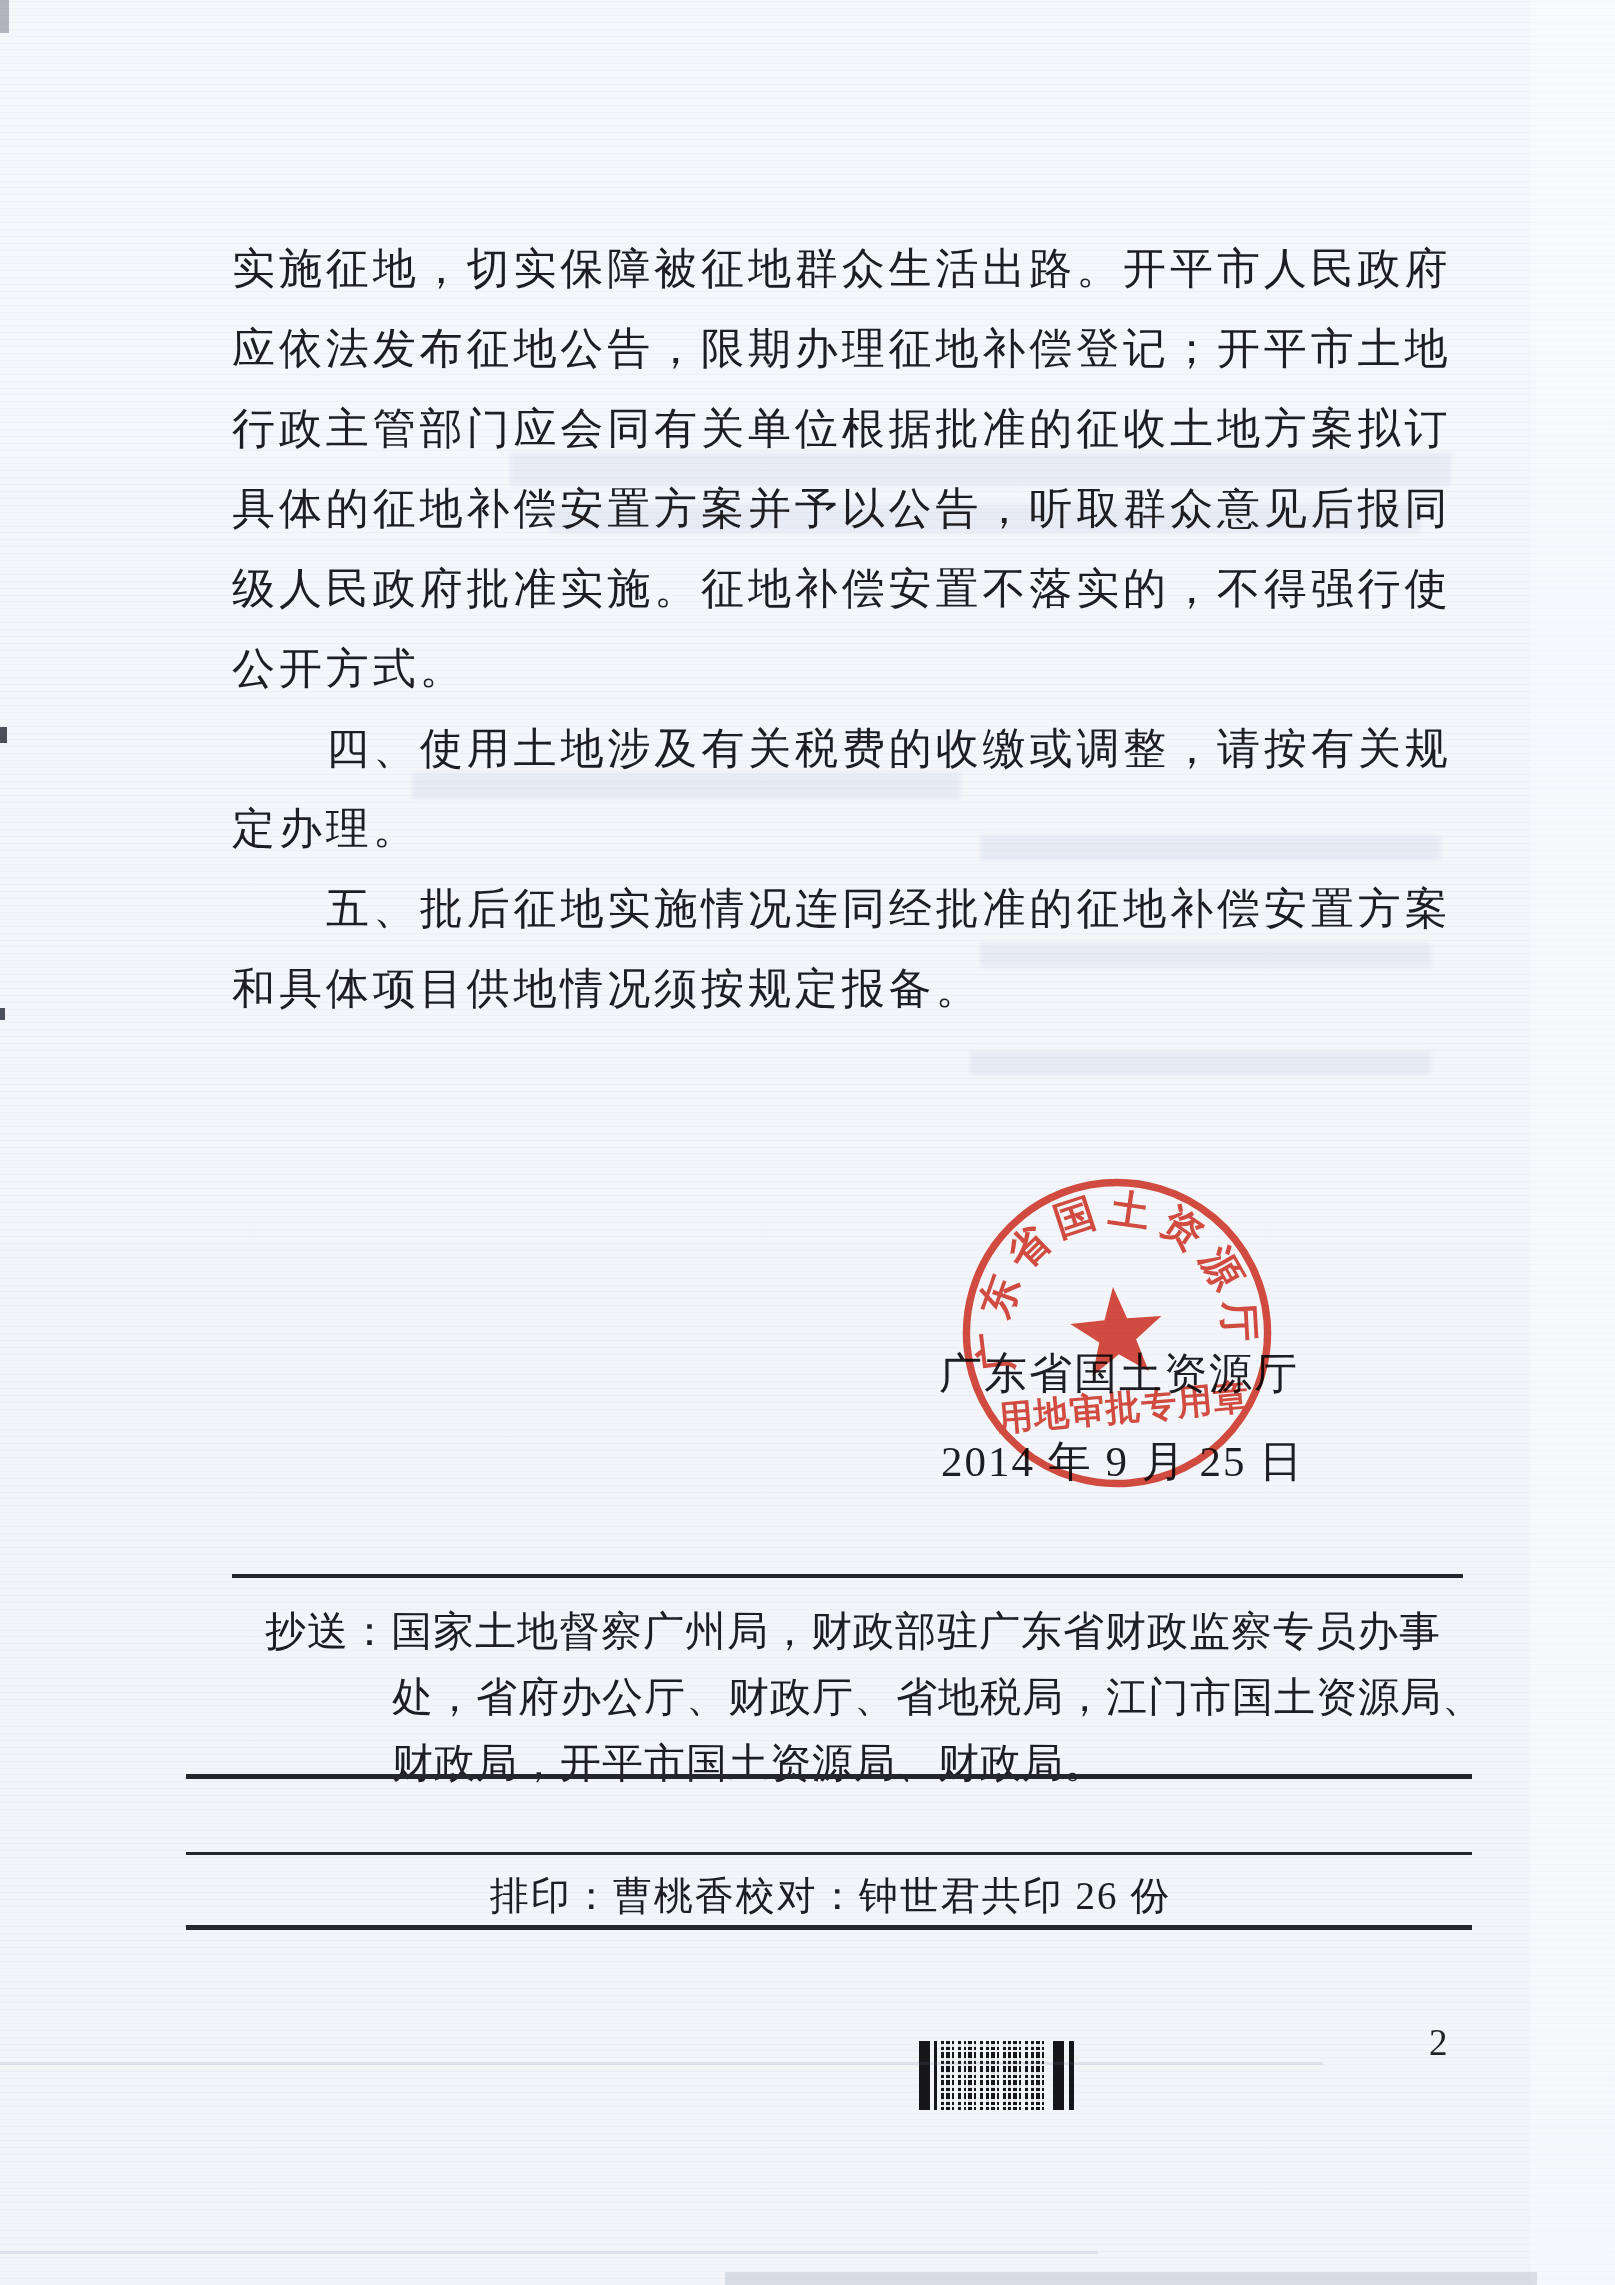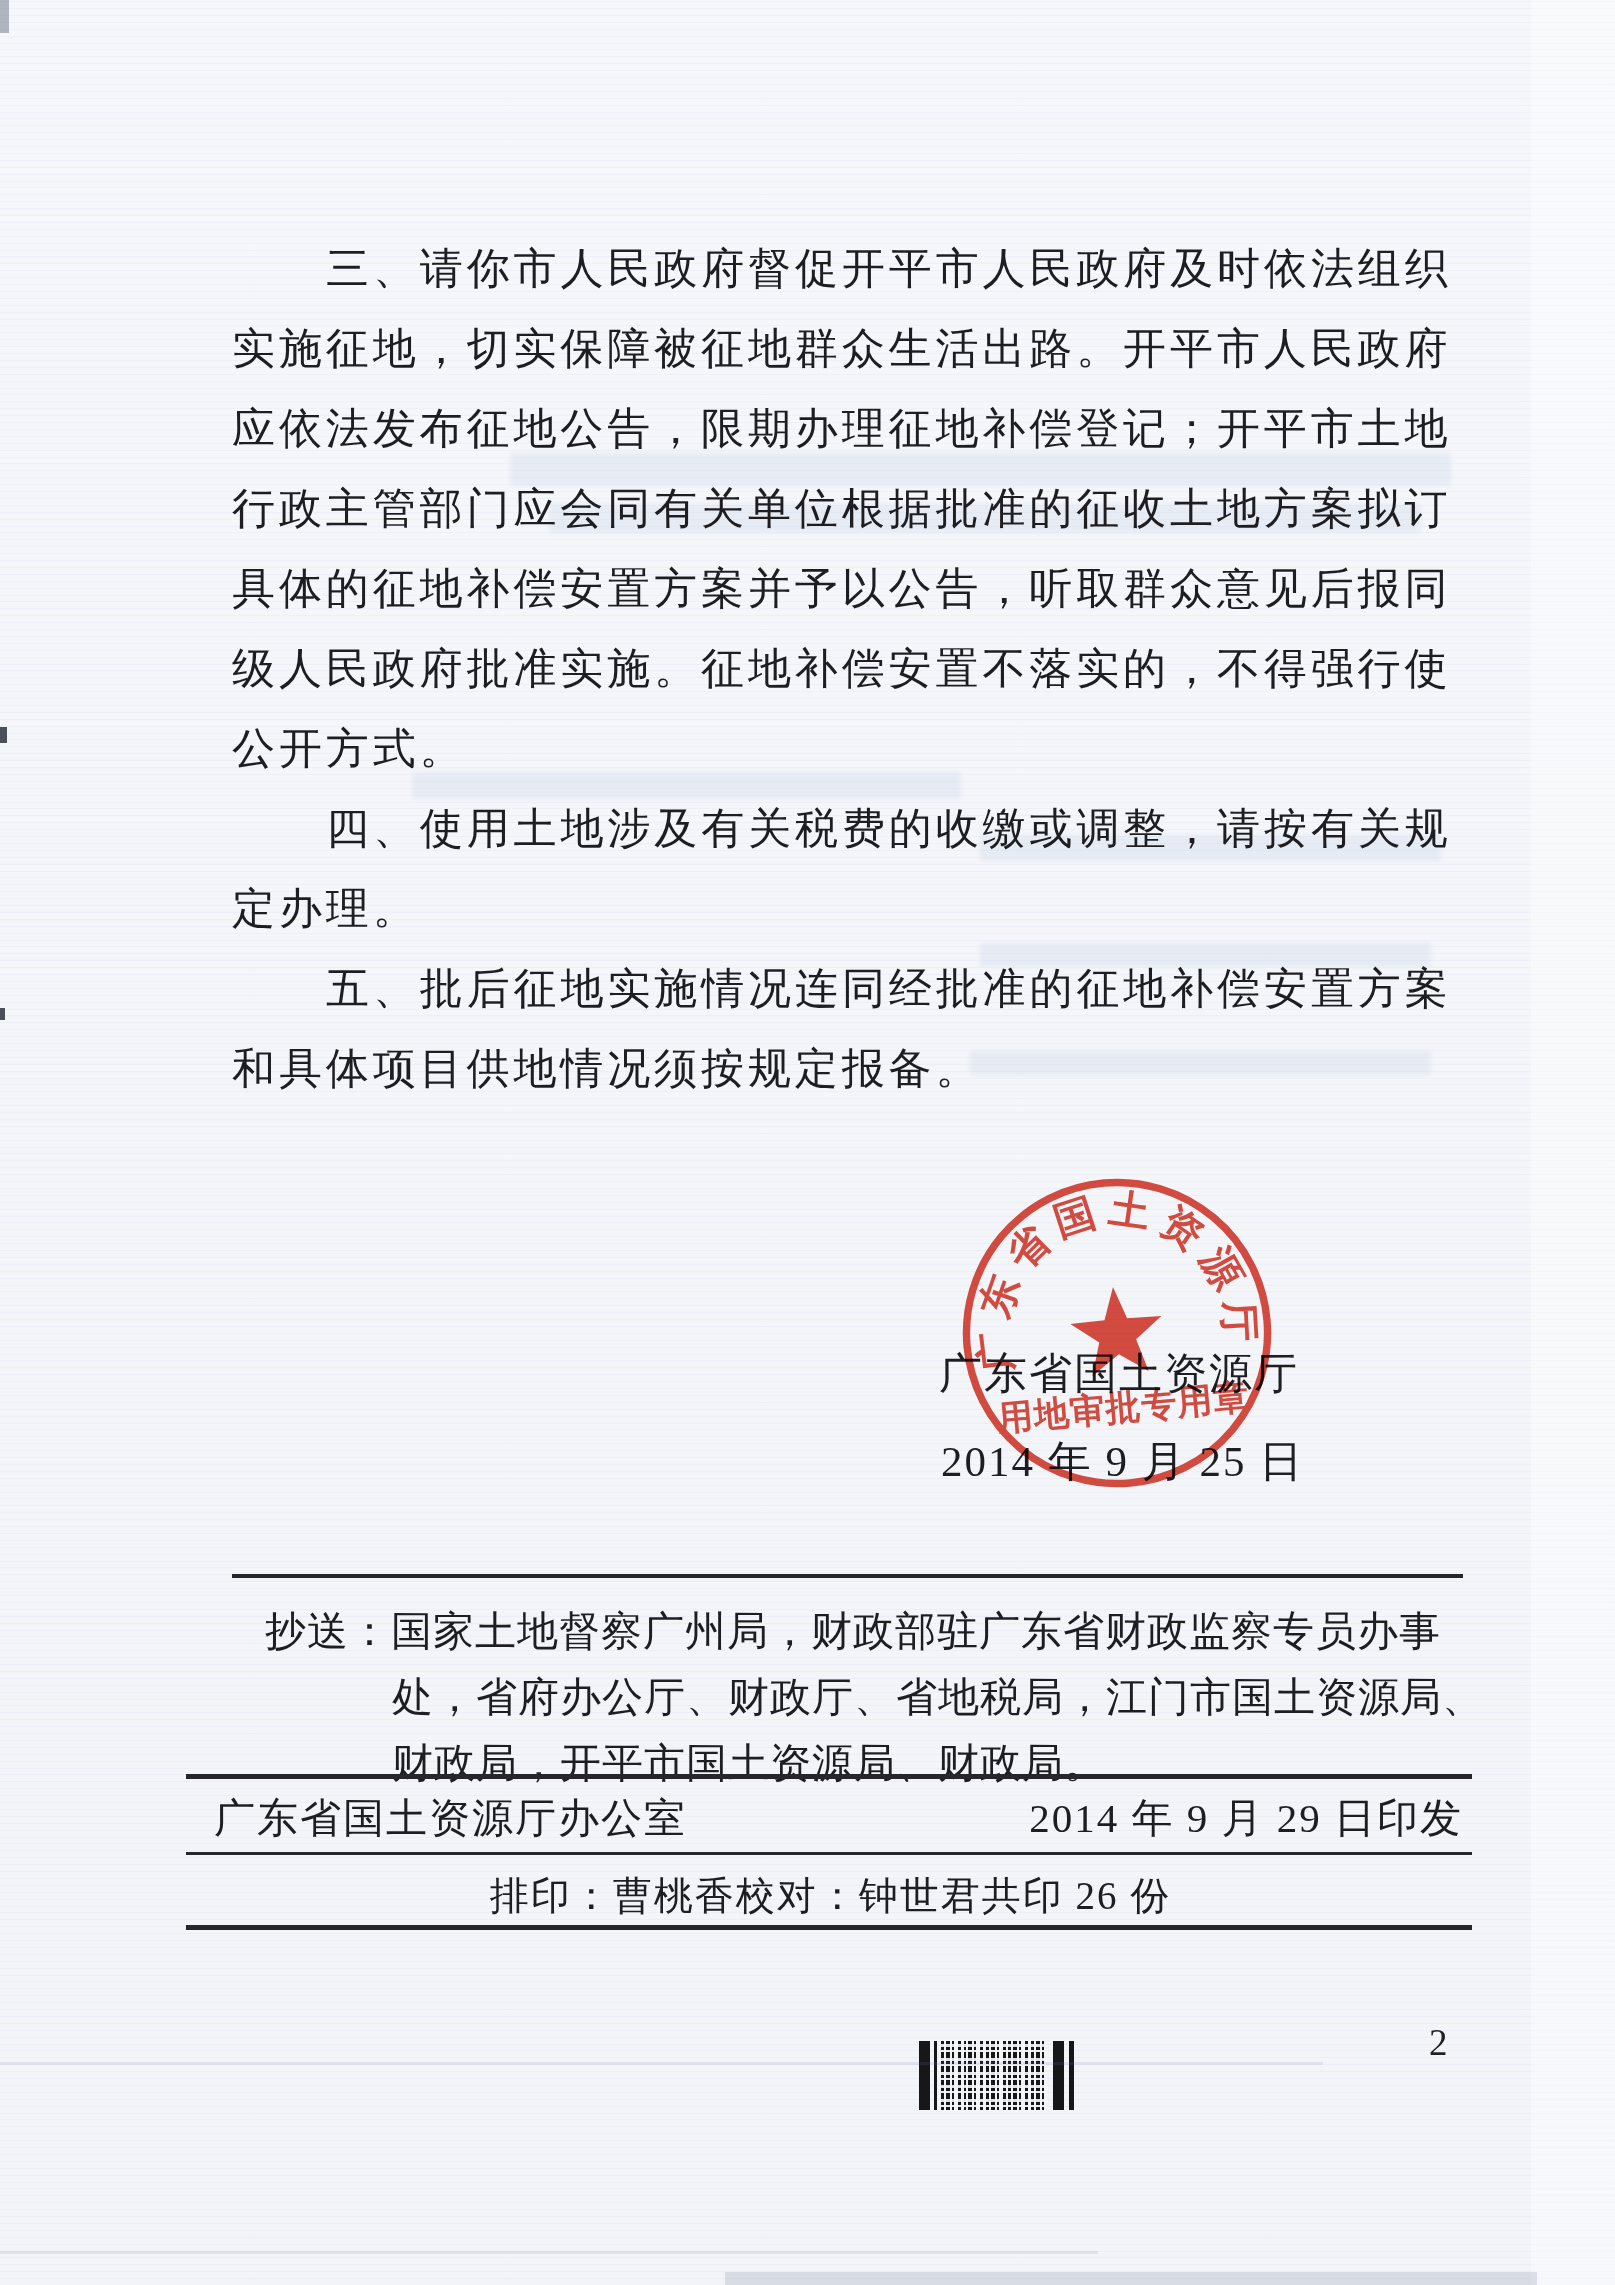--- a/index.html
+++ b/index.html
@@ -76,21 +76,20 @@
 
   <div class="ghost" style="left:510px;top:453px;width:941px;height:33px;"></div>
   <div class="ghost" style="left:549px;top:504px;width:872px;height:29px;"></div>
   <div class="ghost" style="left:412px;top:772px;width:549px;height:27.4px;"></div>
   <div class="ghost" style="left:980px;top:835px;width:461px;height:25.5px;"></div>
   <div class="ghost" style="left:980px;top:943px;width:451px;height:23.5px;"></div>
   <div class="ghost" style="left:970px;top:1051px;width:461px;height:23.5px;"></div>
   <div class="rightband"></div>
 
   <section class="body-block">
-    <p class="bl ind">三、请你市人民政府督促开平市人民政府及时依法组织</p>
     <p class="bl">实施征地，切实保障被征地群众生活出路。开平市人民政府</p>
     <p class="bl">应依法发布征地公告，限期办理征地补偿登记；开平市土地</p>
     <p class="bl">行政主管部门应会同有关单位根据批准的征收土地方案拟订</p>
     <p class="bl">具体的征地补偿安置方案并予以公告，听取群众意见后报同</p>
     <p class="bl">级人民政府批准实施。征地补偿安置不落实的，不得强行使</p>
     <p class="bl">公开方式。</p>
     <p class="bl ind">四、使用土地涉及有关税费的收缴或调整，请按有关规</p>
     <p class="bl">定办理。</p>
     <p class="bl ind">五、批后征地实施情况连同经批准的征地补偿安置方案</p>
     <p class="bl">和具体项目供地情况须按规定报备。</p>
@@ -111,24 +110,20 @@
 
   <div class="rule r1"></div>
 
   <div class="cc">
     <p class="ccl">抄送：国家土地督察广州局，财政部驻广东省财政监察专员办事</p>
     <p class="ccl cont">处，省府办公厅、财政厅、省地税局，江门市国土资源局、</p>
     <p class="ccl cont">财政局，开平市国土资源局、财政局。</p>
   </div>
 
   <div class="rule r2"></div>
-  <div class="frow f1">
-    <span>广东省国土资源厅办公室</span>
-    <span>2014 年 9 月 29 日印发</span>
-  </div>
   <div class="rule r3"></div>
   <div class="frow f2">
     <span>排印：曹桃香</span>
     <span>校对：钟世君</span>
     <span>共印 26 份</span>
   </div>
   <div class="rule r4"></div>
 
   <div class="barcode">
     <i class="bc-bar gl1"></i>

